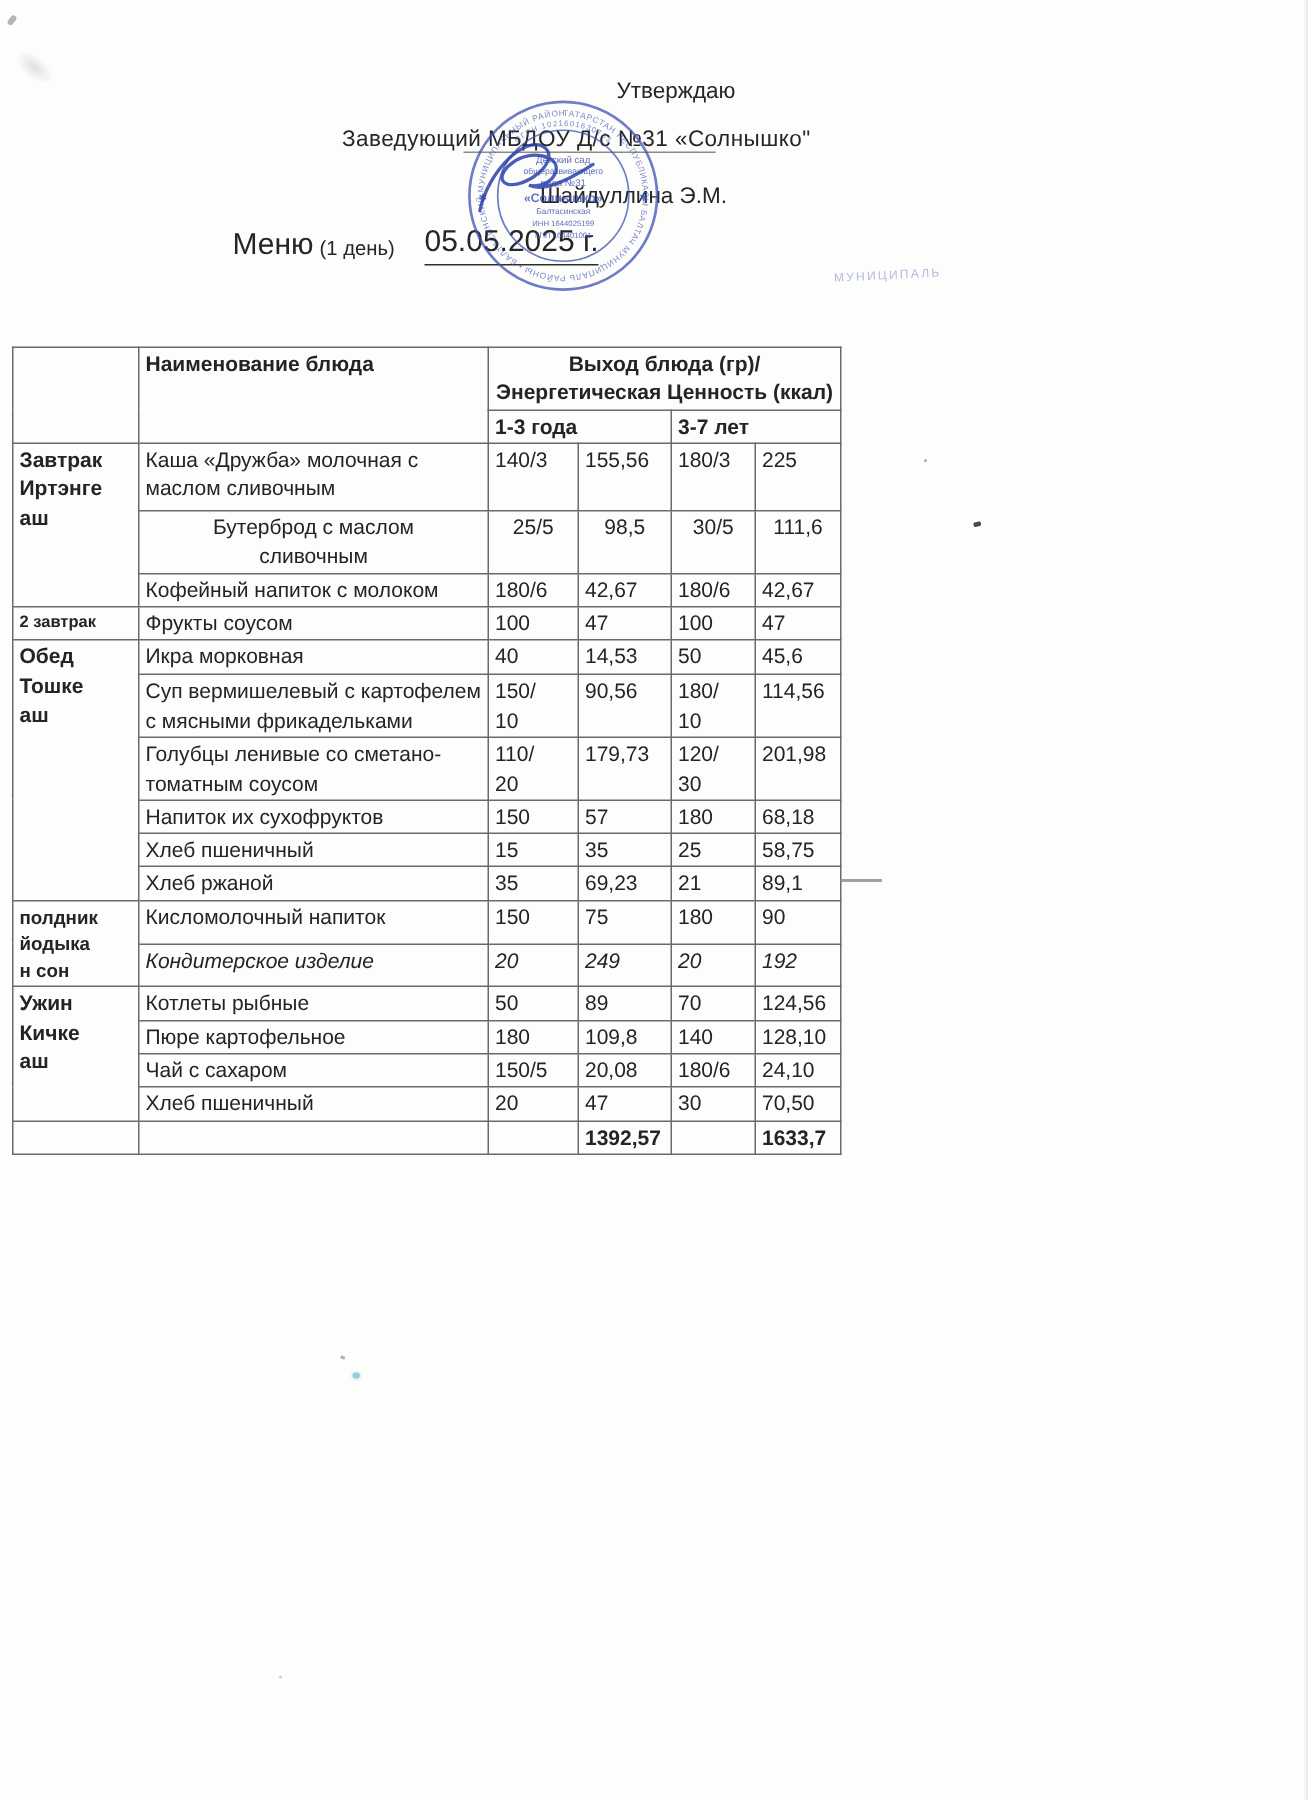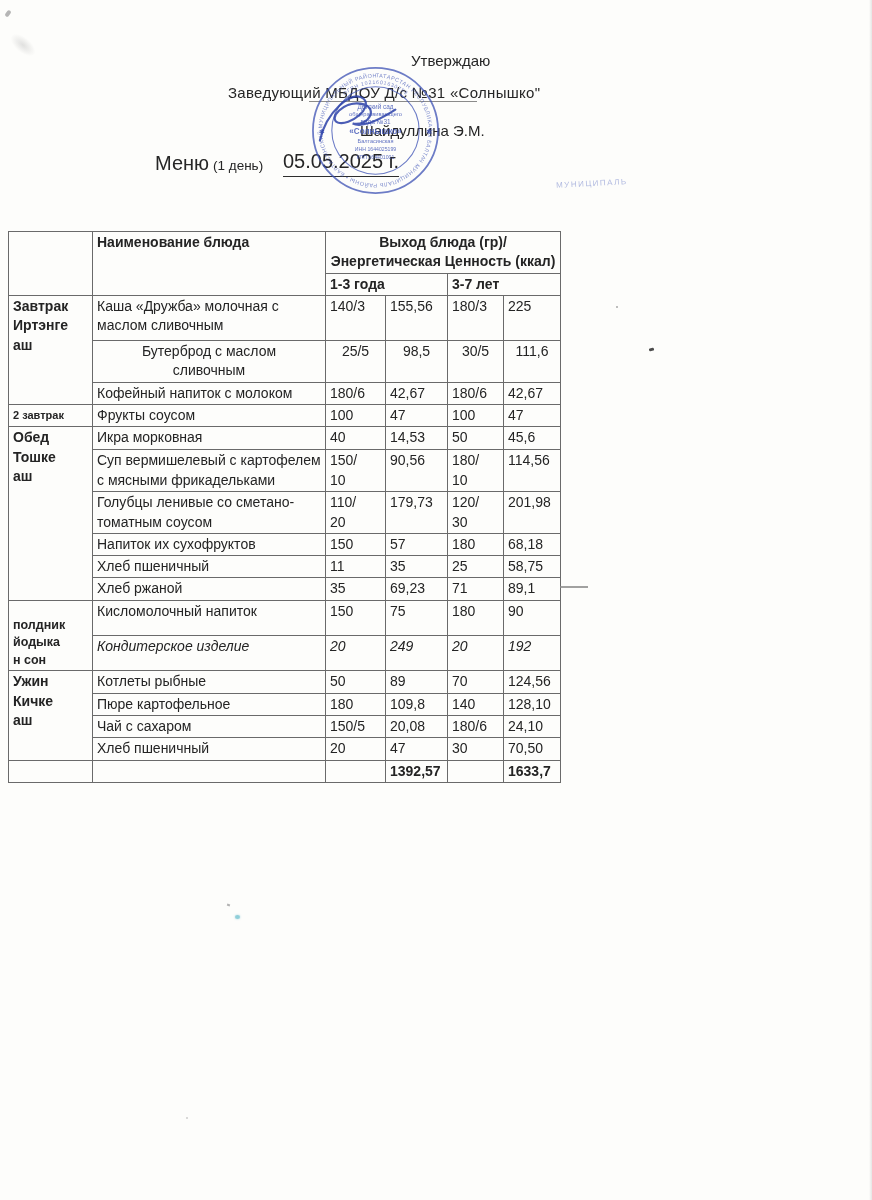--- a/index.html
+++ b/index.html
@@ -33,21 +33,21 @@
   table.menu td{
     border:1px solid #6a6a6a;vertical-align:top;
     padding:1px 4px;font-size:14px;line-height:1.38;
     overflow:hidden;color:#242424;
   }
   td.dish-head{font-weight:bold;padding-top:4px;padding-left:5px;}
   td.merged-head{font-weight:bold;text-align:center;font-size:13.5px;line-height:1.3;padding:2px 2px;}
   td.age{font-weight:bold;padding-top:2px;padding-left:5px;}
   td.meal{font-weight:bold;white-space:pre-line;line-height:1.5;padding-left:5px;}
   td.meal.small{font-size:11px;line-height:1.4;padding-top:3px;}
-  td.meal.medium{font-size:12.5px;line-height:1.4;padding-top:16px;}
+  td.meal.medium{font-size:12.5px;line-height:1.4;padding-top:3px;}
   td.dish{white-space:pre-line;padding-left:5px;}
   td.num{white-space:pre-line;}
   td.total-cell{font-weight:bold;font-size:12.5px;}
   .table-tail{left:560px;top:586px;width:28px;height:1.5px;background:#8a8a8a;opacity:.8;}
   
   .artifact{position:absolute;}
   .a-corner{left:6px;top:10px;width:4px;height:7px;background:#8f8f8f;transform:rotate(38deg);opacity:.65;border-radius:2px;}
   .a-smudge{left:8px;top:30px;width:30px;height:30px;
     background:radial-gradient(ellipse at center, rgba(150,150,150,.28), rgba(150,150,150,0) 70%);
     transform:rotate(40deg) scale(1,.5);}
@@ -187,30 +187,30 @@
         </tr>
         <tr style="height: 20px;">
           <td class="dish">Напиток их сухофруктов</td>
           <td class="num">150</td>
           <td class="num">57</td>
           <td class="num">180</td>
           <td class="num">68,18</td>
         </tr>
         <tr style="height: 20px;">
           <td class="dish">Хлеб пшеничный</td>
-          <td class="num">11</td>
+          <td class="num">15</td>
           <td class="num">35</td>
           <td class="num">25</td>
           <td class="num">58,75</td>
         </tr>
         <tr style="height: 18px;">
           <td class="dish">Хлеб ржаной</td>
           <td class="num">35</td>
           <td class="num">69,23</td>
-          <td class="num">71</td>
+          <td class="num">21</td>
           <td class="num">89,1</td>
         </tr>
         <tr style="height: 27px;">
           <td rowspan="2" class="meal medium">полдник
 йодыка
 н сон</td>
           <td class="dish">Кисломолочный напиток</td>
           <td class="num">150</td>
           <td class="num">75</td>
           <td class="num">180</td>

